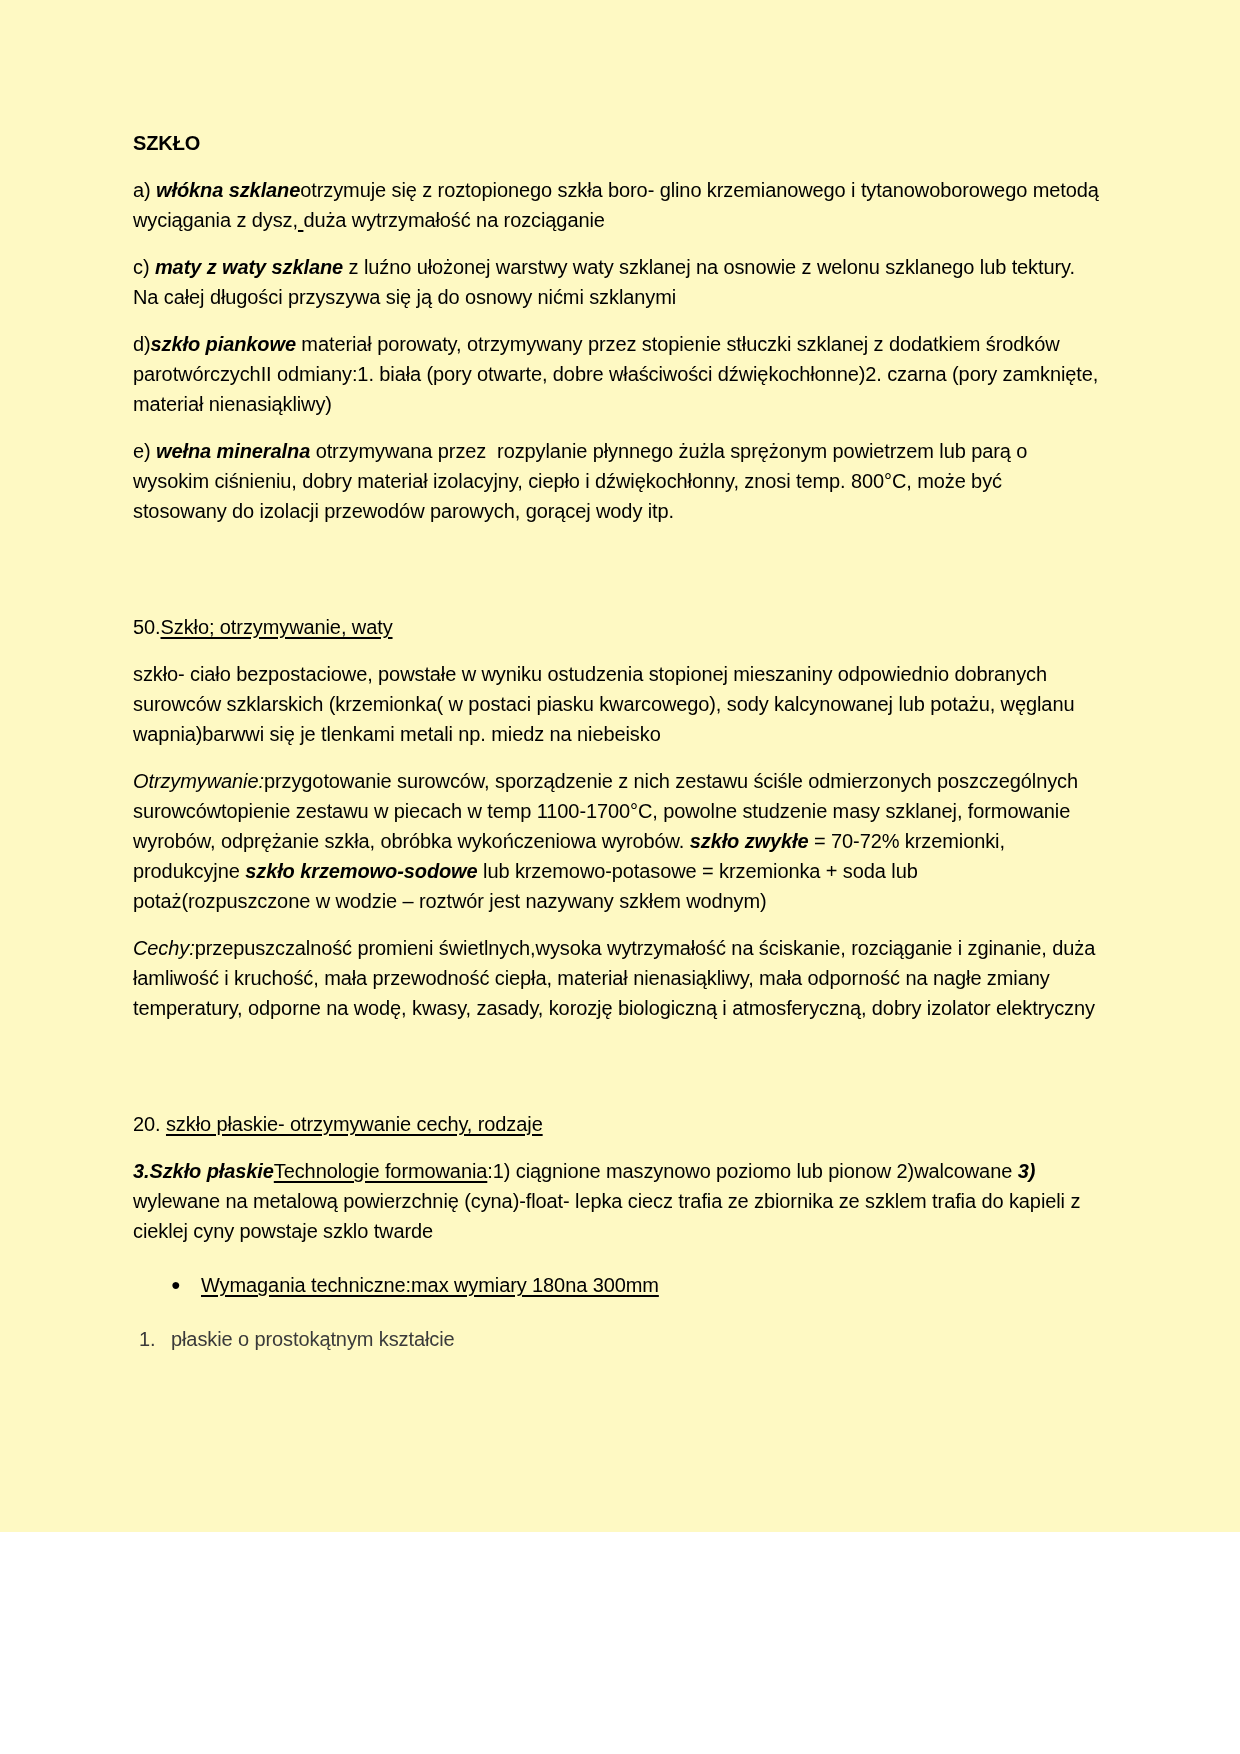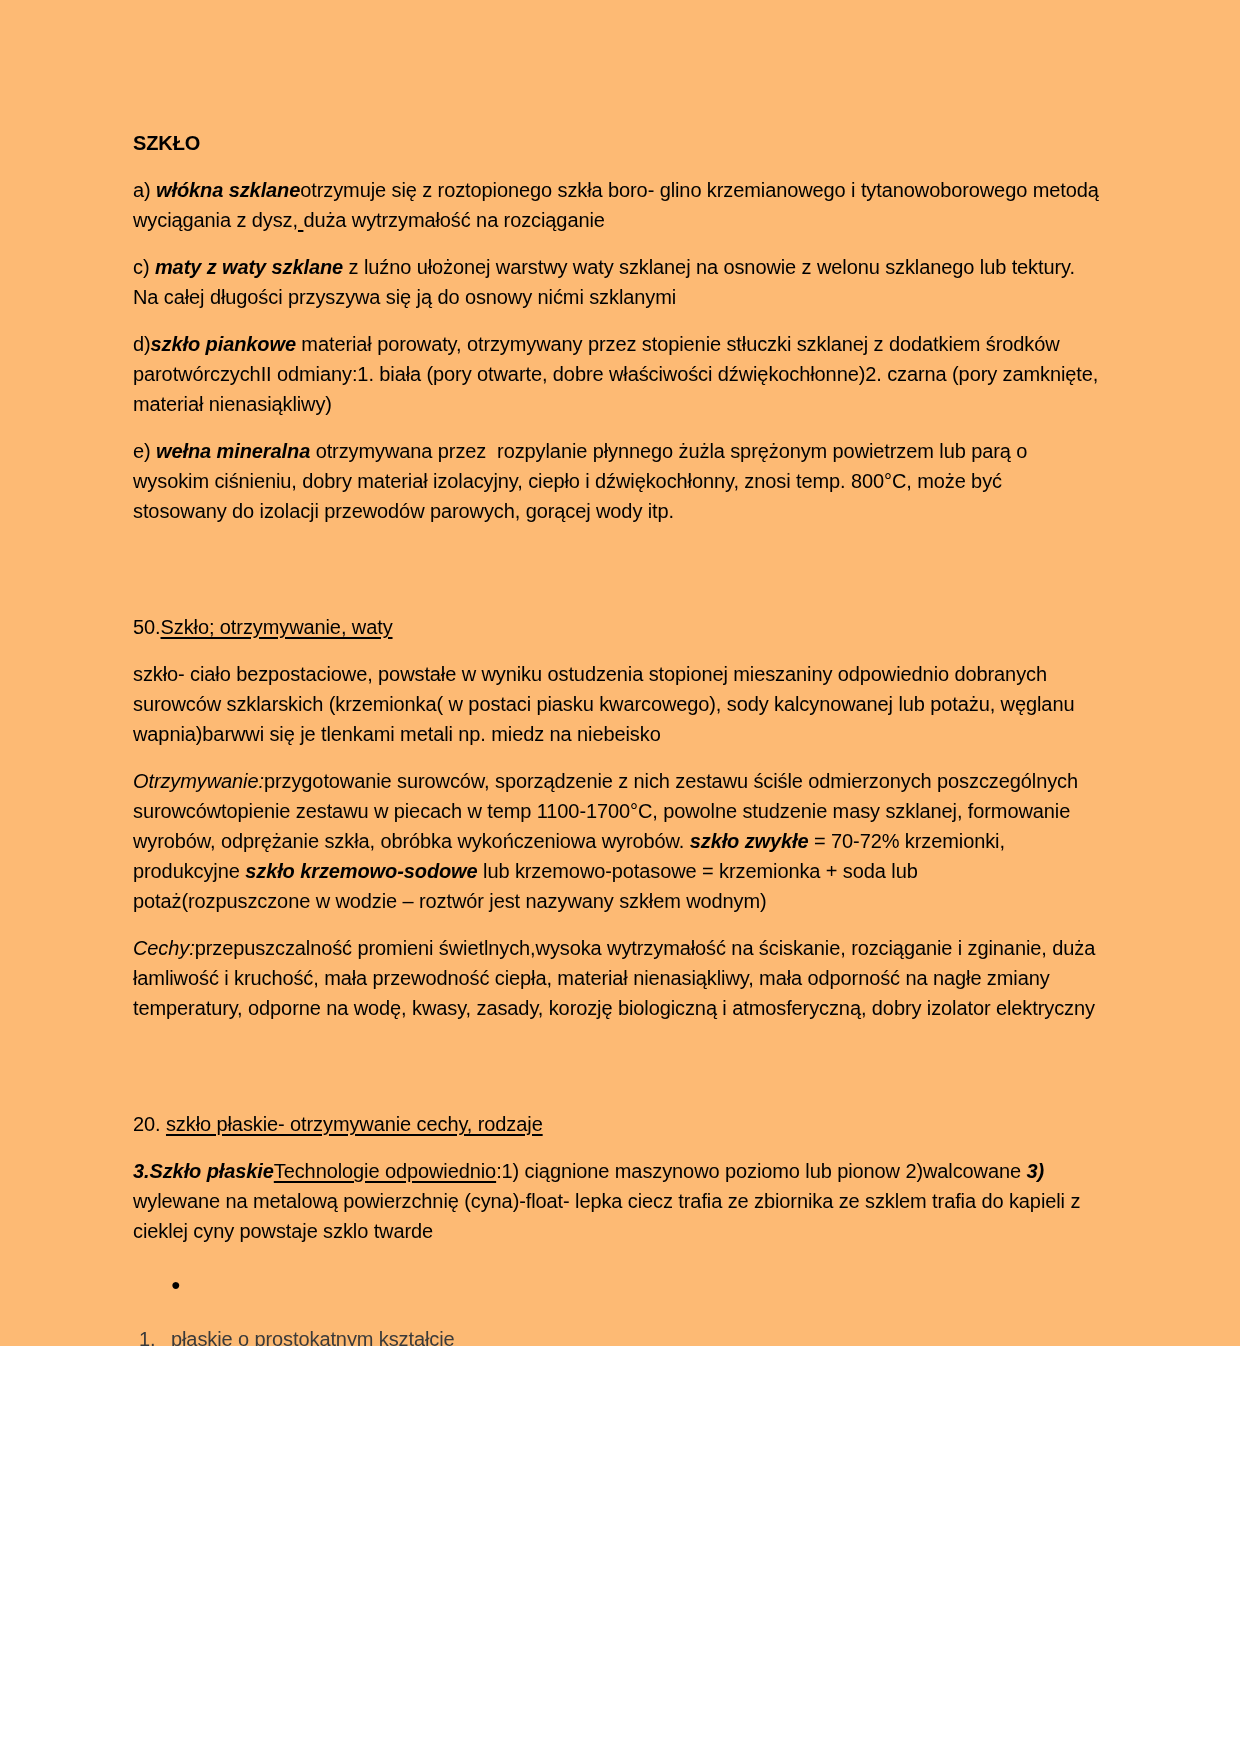--- a/index.html
+++ b/index.html
@@ -5,22 +5,22 @@
   html,body{margin:0;padding:0;}
   body{
     width:1240px;height:1754px;
     background:#ffffff;
     font-family:"Liberation Sans","DejaVu Sans",sans-serif;
     color:#000000;
     -webkit-font-smoothing:antialiased;
   }
   .page{
     position:relative;
-    width:1240px;height:1346px;
-    background:#fdba74;
+    width:1240px;height:1532px;
+    background:#fef9c3;
     overflow:hidden;
   }
   .doc{
     position:absolute;
     left:133px;top:128px;
     width:967px;
     font-size:20px;
     line-height:30px;
     letter-spacing:-0.1px;
   }
@@ -73,20 +73,20 @@
     <p class="sp-before"><span>50.</span><span class="u">Szkło; otrzymywanie, waty</span></p>
 
     <p><span>szkło- ciało bezpostaciowe, powstałe w wyniku ostudzenia stopionej mieszaniny odpowiednio dobranych surowców szklarskich (krzemionka( w postaci piasku kwarcowego), sody kalcynowanej lub potażu, węglanu wapnia)barwwi się je tlenkami metali np. miedz na niebeisko</span></p>
 
     <p><span class="i">Otrzymywanie:</span><span>przygotowanie surowców, sporządzenie z nich zestawu ściśle odmierzonych poszczególnych surowcówtopienie zestawu w piecach w temp 1100-1700°C, powolne studzenie masy szklanej, formowanie wyrobów, odprężanie szkła, obróbka wykończeniowa wyrobów. </span><span class="b">szkło zwykłe</span><span> = 70-72% krzemionki, produkcyjne </span><span class="b">szkło krzemowo-sodowe</span><span> lub krzemowo-potasowe = krzemionka + soda lub potaż(rozpuszczone w wodzie – roztwór jest nazywany szkłem wodnym)</span></p>
 
     <p><span class="i">Cechy:</span><span>przepuszczalność promieni świetlnych,wysoka wytrzymałość na ściskanie, rozciąganie i zginanie, duża łamliwość i kruchość, mała przewodność ciepła, materiał nienasiąkliwy, mała odporność na nagłe zmiany temperatury, odporne na wodę, kwasy, zasady, korozję biologiczną i atmosferyczną, dobry izolator elektryczny</span></p>
 
     <p class="sp-before"><span>20. </span><span class="u">szkło płaskie- otrzymywanie cechy, rodzaje</span></p>
 
-    <p><span class="b">3.Szkło płaskie</span><span class="u">Technologie odpowiednio</span><span>:1) ciągnione maszynowo poziomo lub pionow 2)walcowane </span><span class="b">3)</span><span> wylewane na metalową powierzchnię (cyna)-float- lepka ciecz trafia ze zbiornika ze szklem trafia do kapieli z cieklej cyny powstaje szklo twarde</span></p>
+    <p><span class="b">3.Szkło płaskie</span><span class="u">Technologie formowania</span><span>:1) ciągnione maszynowo poziomo lub pionow 2)walcowane </span><span class="b">3)</span><span> wylewane na metalową powierzchnię (cyna)-float- lepka ciecz trafia ze zbiornika ze szklem trafia do kapieli z cieklej cyny powstaje szklo twarde</span></p>
 
-    <p class="bullet-row"><span class="bullet-marker">●</span></p>
+    <p class="bullet-row"><span class="bullet-marker">●</span><span class="u">Wymagania techniczne:max wymiary 180na 300mm</span></p>
 
     <p class="numbered-row"><span class="num">1.</span><span>płaskie o prostokątnym kształcie</span></p>
 
   </div>
 </div>
 
 </body></html>

